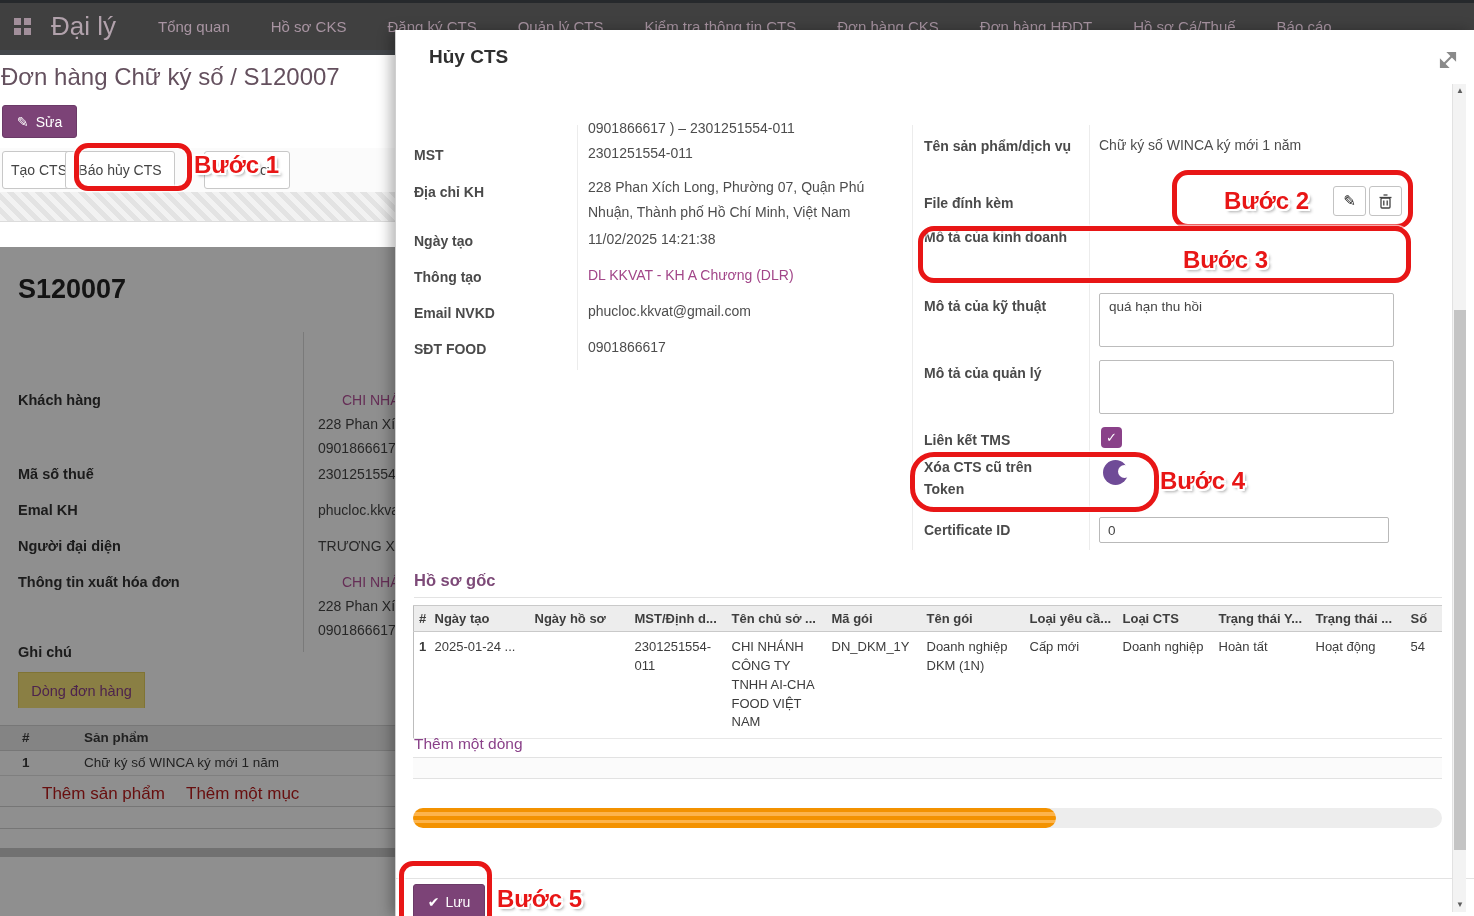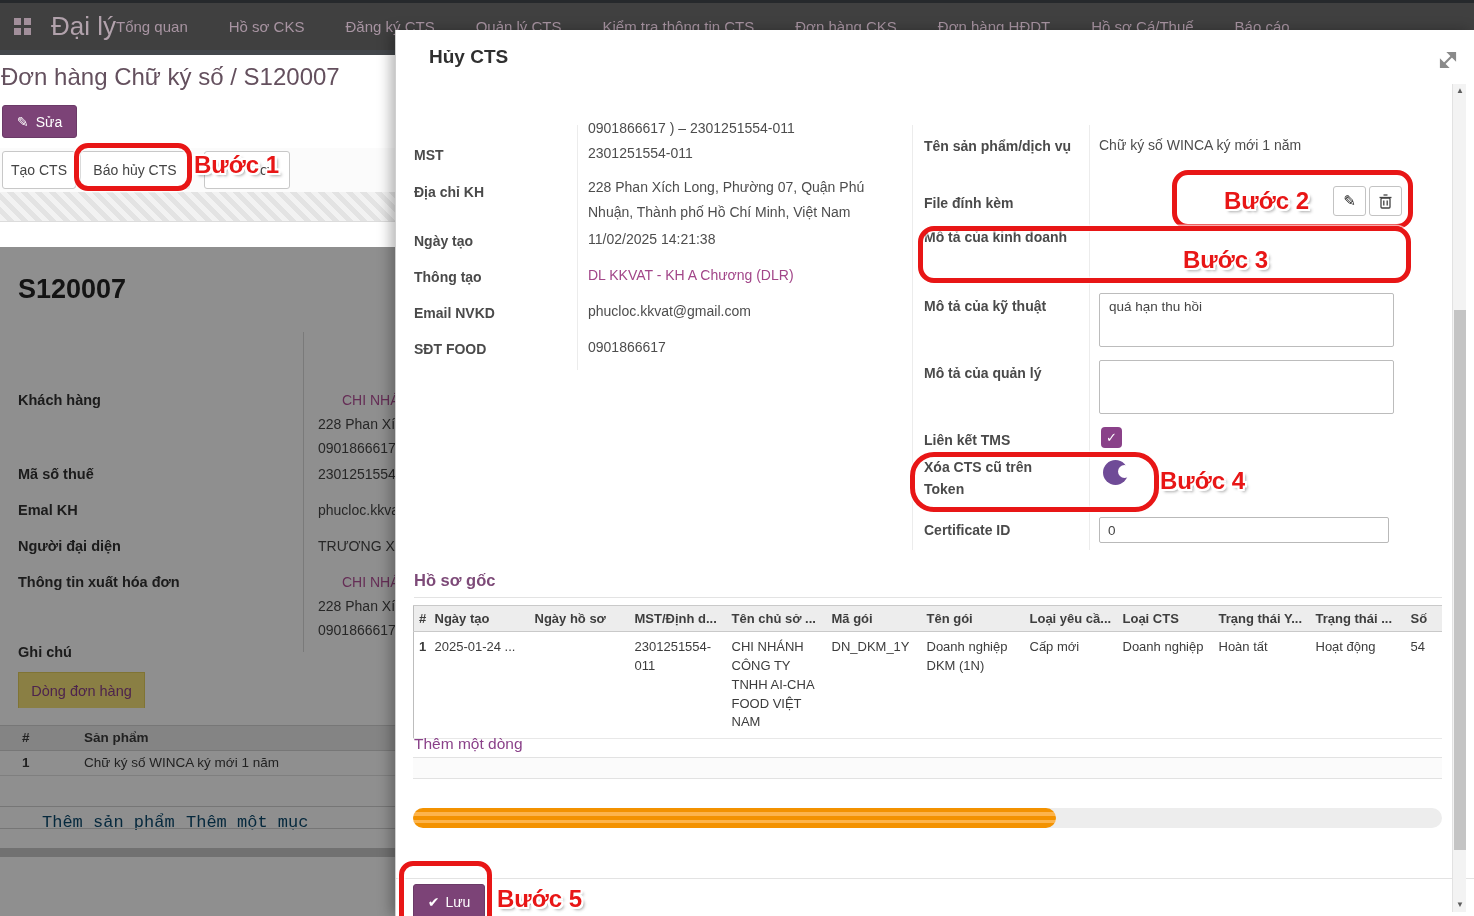--- a/index.html
+++ b/index.html
@@ -8,50 +8,50 @@
   .screen { position:relative; width:1474px; height:916px; overflow:hidden; background:#fff; }
 
   
   .top-strip { position:absolute; left:0; top:0; width:1474px; height:3px; background:#26292c; z-index:3; }
   .navbar { position:absolute; left:0; top:3px; width:1474px; height:47px; background:#404040; display:flex; align-items:center; z-index:3; }
   .apps-icon { width:17px; height:17px; margin-left:14px; position:relative; flex:0 0 auto; }
   .apps-icon i { position:absolute; width:7px; height:7px; background:#a28f9b; }
   .apps-icon i:nth-child(1){left:0;top:0}.apps-icon i:nth-child(2){left:10px;top:0}
   .apps-icon i:nth-child(3){left:0;top:10px}.apps-icon i:nth-child(4){left:10px;top:10px}
   .nav-brand { color:#b2a2ac; font-size:26px; margin-left:20px; white-space:nowrap; }
-  .nav-items { display:flex; gap:41px; list-style:none; }
+  .nav-items { display:flex; gap:41px; margin-left:42px; list-style:none; }
   .nav-items li { color:#a894a2; font-size:15px; white-space:nowrap; cursor:pointer; }
   .nav-sub { position:absolute; left:0; top:50px; width:395px; height:5px; background:#43474b; z-index:3; }
 
   
   .left-page { position:absolute; left:0; top:55px; width:420px; height:861px; background:#fff; z-index:1; }
   .breadcrumb { position:absolute; left:1px; top:8px; font-size:24px; color:#64505e; white-space:nowrap; }
   .btn-edit { position:absolute; left:2px; top:50px; height:33px; padding:0 14px; background:#7c4377; color:#fff; font-size:14px; border:1px solid #6b3a67; border-radius:3px; display:flex; align-items:center; gap:7px; cursor:pointer; }
   .tabs-row { position:absolute; left:0; top:93px; width:395px; height:44px; background:#fbfbfb; }
   .tab-btn { position:absolute; top:3px; height:38px; background:#fff; border:1px solid #c8c8c8; border-radius:3px; font-size:14px; color:#444; display:flex; align-items:center; justify-content:center; cursor:pointer; }
   .tab1 { left:2px; width:74px; }
-  .tab2 { left:80px; width:110px; }
+  .tab2 { left:65px; width:110px; }
   .tab3 { left:204px; width:86px; justify-content:flex-end; padding-right:12px; }
 
   .dimmable { position:absolute; left:0; top:137px; width:395px; height:724px; background:#fff; overflow:hidden; }
   .hatch-band { position:absolute; left:0; top:0; width:395px; height:30px;
     background:repeating-linear-gradient(45deg,#f2f2f2 0 5px,#e3e3e3 5px 10px); border-bottom:1px solid #dcdcdc; }
   .rec-title { position:absolute; left:18px; top:82px; font-size:27px; font-weight:bold; color:#242424; }
   .fl { position:absolute; left:18px; font-size:14.5px; font-weight:bold; color:#333; white-space:nowrap; }
   .fv { position:absolute; left:318px; font-size:14px; color:#474747; white-space:nowrap; }
   .fv.purple { color:#b5539a;margin-left:24px; }
   .vline1 { position:absolute; left:303px; top:140px; width:1px; height:320px; background:#d9d9d9; }
   .lines-tab { position:absolute; left:18px; top:480px; width:127px; height:36px; background:#f6e27a; border:1px solid #e4cf5e; border-bottom:none; color:#8a4189; font-size:14.5px; display:flex; align-items:center; justify-content:center; }
   .ltable-head { position:absolute; left:0px; top:533px; width:395px; height:26px; background:#ececec; border-top:1px solid #d5d5d5; border-bottom:1px solid #d5d5d5; }
   .ltable-head .h1 { position:absolute; left:22px; top:4px; font-size:13.5px; font-weight:bold; color:#3c3c3c; }
   .ltable-head .h2 { position:absolute; left:84px; top:4px; font-size:13.5px; font-weight:bold; color:#3c3c3c; }
   .ltable-row { position:absolute; left:0px; top:560px; width:395px; height:24px; border-bottom:1px solid #e2e2e2; }
   .ltable-row .c1 { position:absolute; left:22px; top:3px; font-size:13.5px; font-weight:bold; color:#3c3c3c; }
   .ltable-row .c2 { position:absolute; left:84px; top:3px; font-size:13.5px; color:#3c3c3c; white-space:nowrap; }
-  .add-link { position:absolute; top:621px; font-size:17px; color:#0c4a6e; cursor:pointer; white-space:nowrap;font-family:Liberation Mono, monospace; }
+  .add-link { position:absolute; top:592px; font-size:17px; color:#b91c1c; cursor:pointer; white-space:nowrap; }
   .bline1 { position:absolute; left:0; top:614px; width:395px; height:1px; background:#d2d2d2; }
   .bline2 { position:absolute; left:0; top:636px; width:395px; height:1px; background:#d2d2d2; }
   .bstrip { position:absolute; left:0; top:656px; width:395px; height:9px; background:#c9c9c9; }
   .dim-overlay { position:absolute; left:0; top:192px; width:395px; height:724px; background:rgba(0,0,0,0.44); z-index:2; pointer-events:none; }
 
   
   .modal { position:absolute; left:395px; top:30px; width:1079px; height:886px; background:#fff; z-index:10; border-left:1px solid #cfcfcf; box-shadow:-5px 0 12px rgba(0,0,0,.28); }
   .modal-title { position:absolute; left:33px; top:16px; font-size:19px; font-weight:bold; color:#2f2f2f; }
   .expand-icon { position:absolute; right:16px; top:20px; width:20px; height:20px; cursor:pointer; }
   .status-row { position:absolute; left:0; top:52px; width:1079px; height:37px; border-top:1px solid #e6e6e6; border-bottom:1px solid #e6e6e6; display:flex; align-items:center; justify-content:flex-end; padding-right:37px; }

